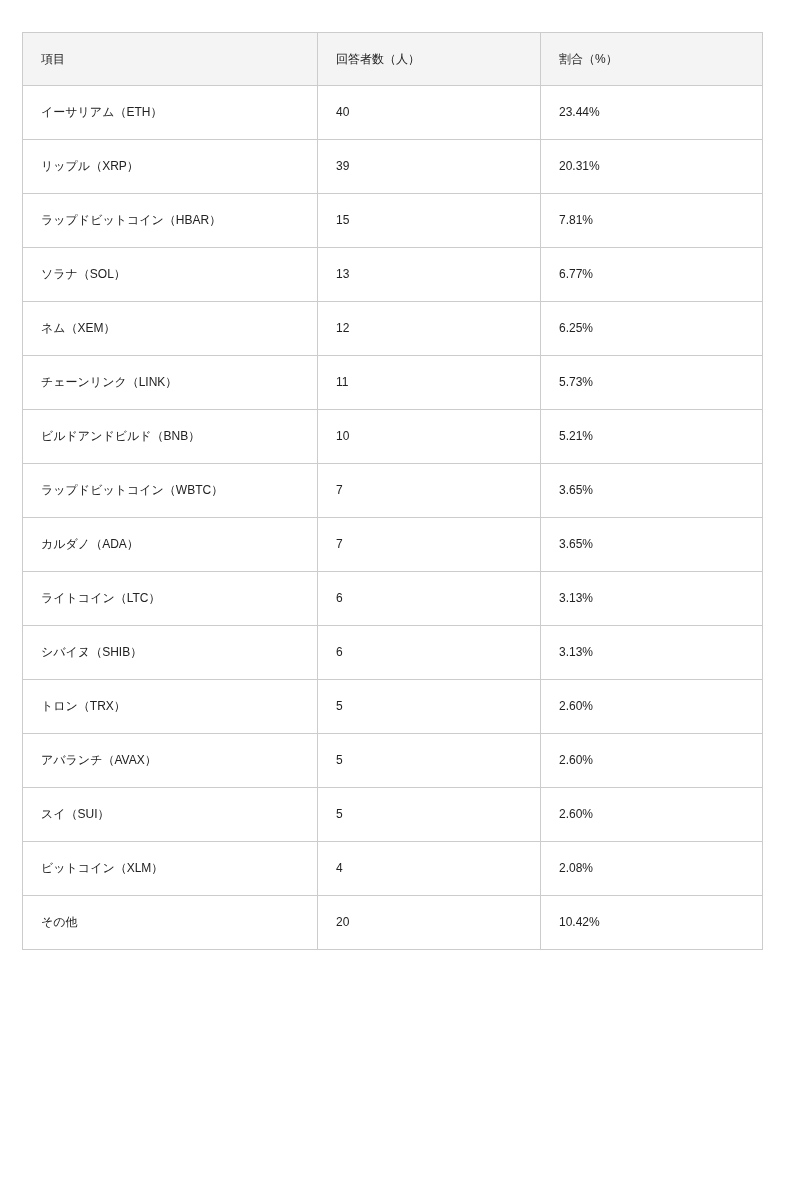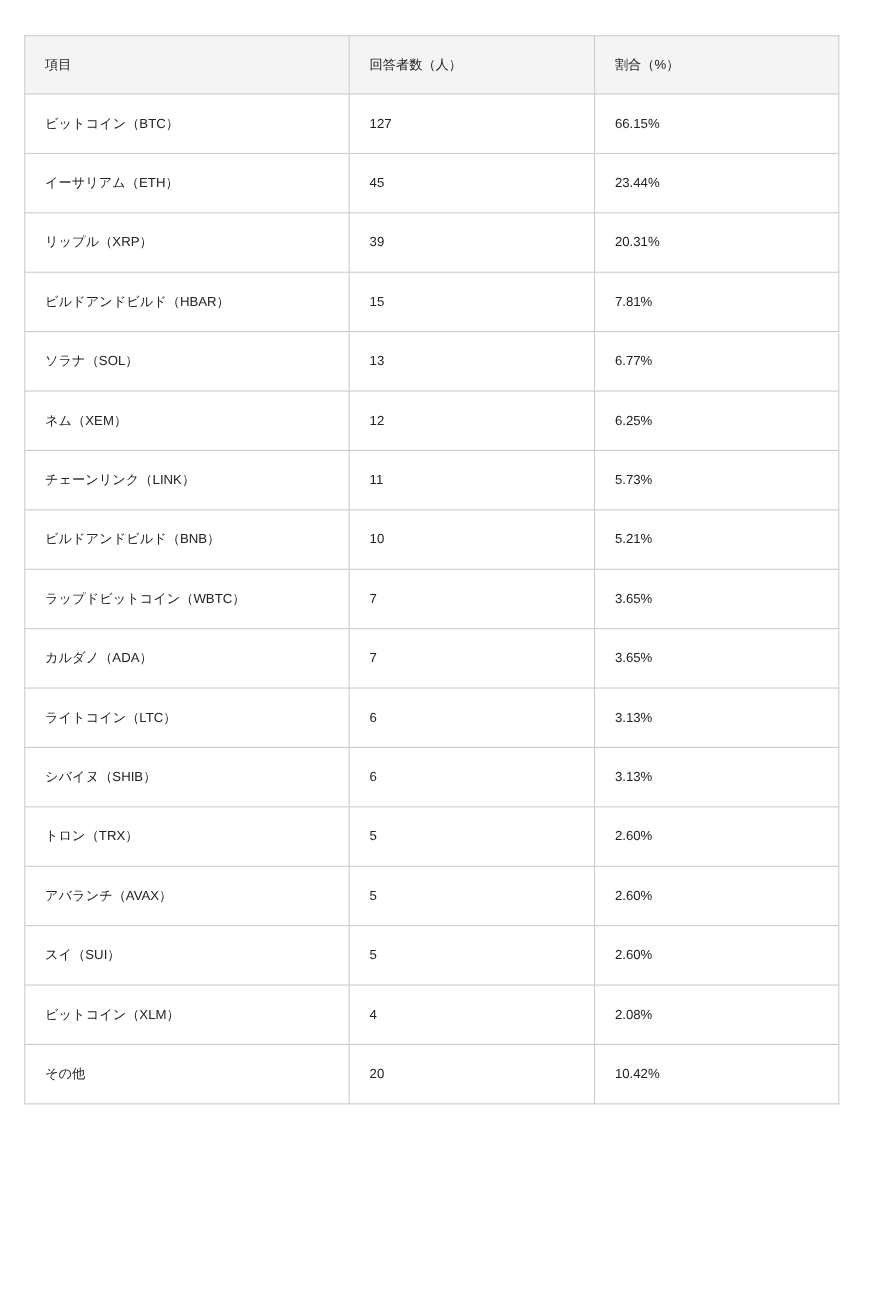--- a/index.html
+++ b/index.html
@@ -62,36 +62,31 @@
     </colgroup>
     <thead>
       <tr class="header-row">
         <th>項目</th>
         <th>回答者数（人）</th>
         <th>割合（%）</th>
       </tr>
     </thead>
     <tbody id="table-body">
         <tr>
-          <td>ビットコイン（BTC）</td>
-          <td>127</td>
-          <td>66.15%</td>
-        </tr>
-        <tr>
           <td>イーサリアム（ETH）</td>
-          <td>45</td>
+          <td>40</td>
           <td>23.44%</td>
         </tr>
         <tr>
           <td>リップル（XRP）</td>
           <td>39</td>
           <td>20.31%</td>
         </tr>
         <tr>
-          <td>ビルドアンドビルド（HBAR）</td>
+          <td>ラップドビットコイン（HBAR）</td>
           <td>15</td>
           <td>7.81%</td>
         </tr>
         <tr>
           <td>ソラナ（SOL）</td>
           <td>13</td>
           <td>6.77%</td>
         </tr>
         <tr>
           <td>ネム（XEM）</td>

